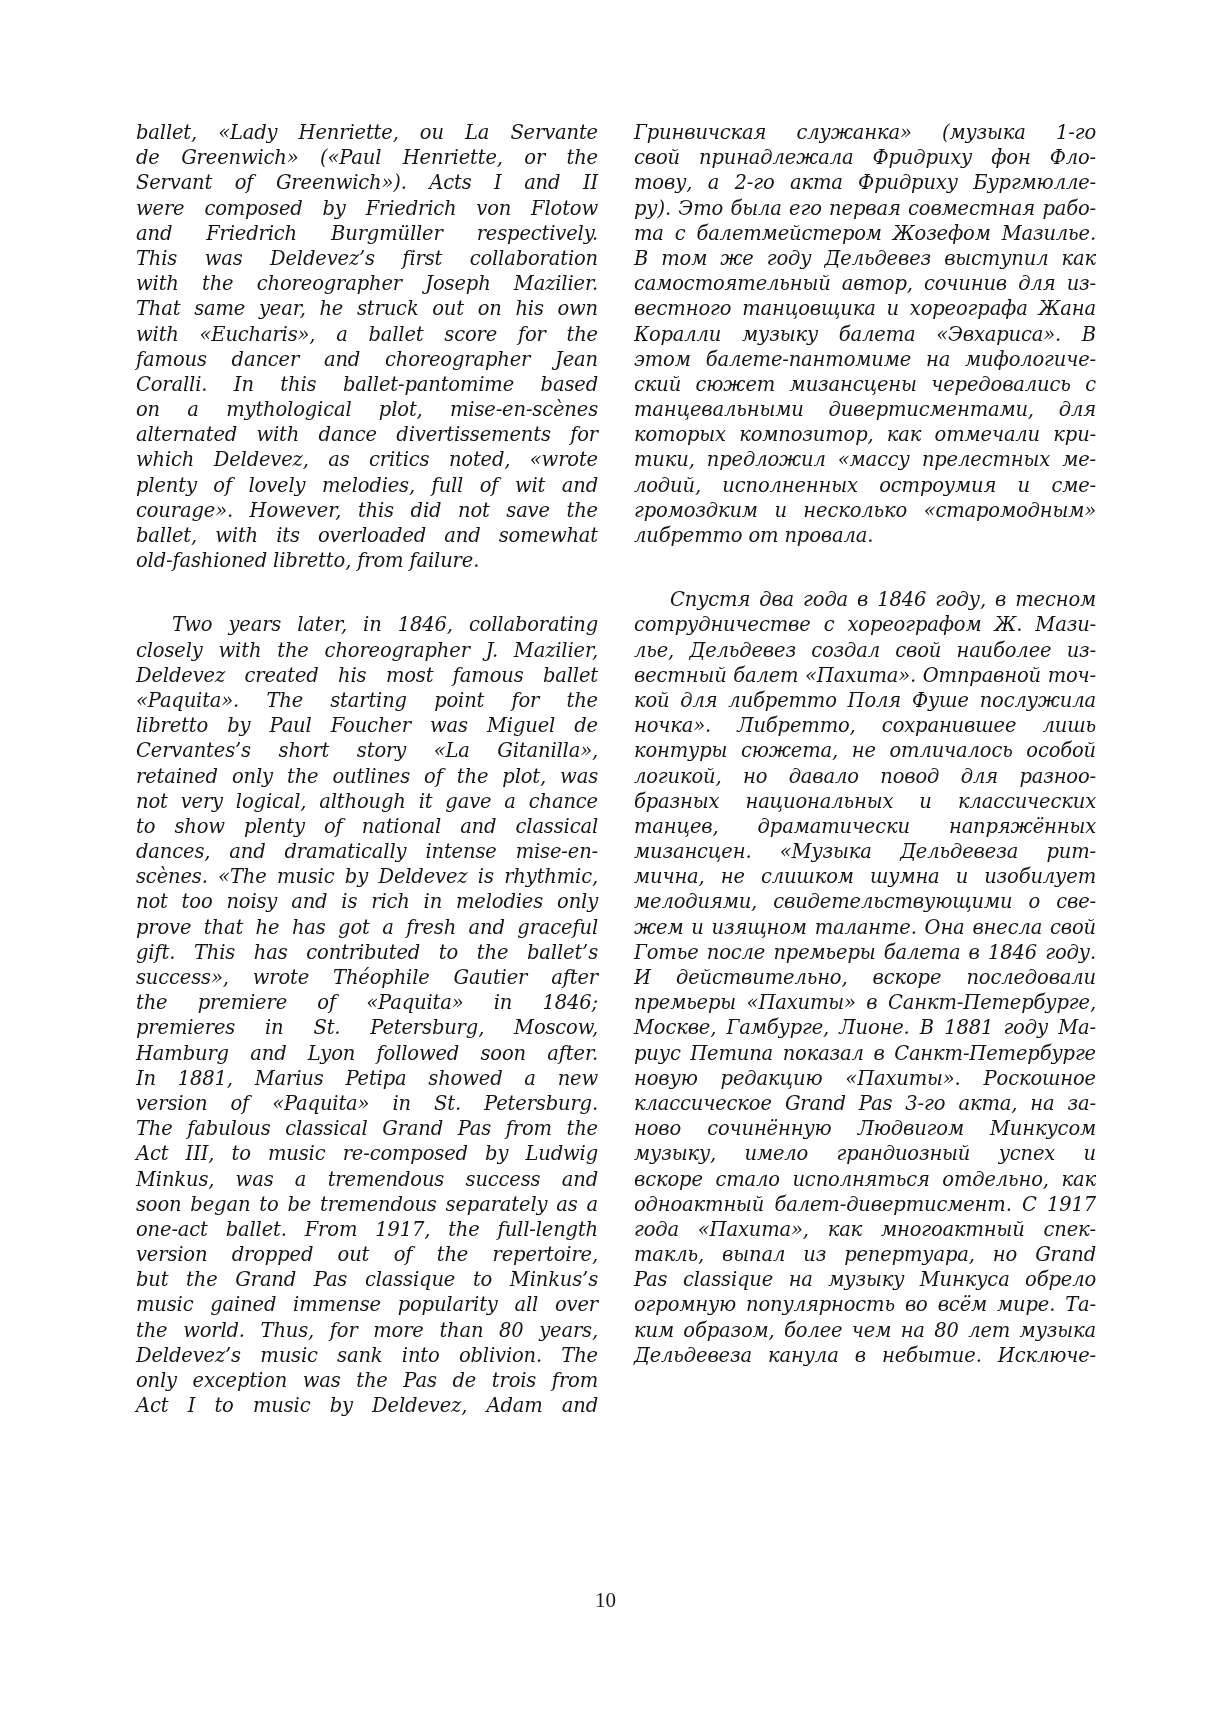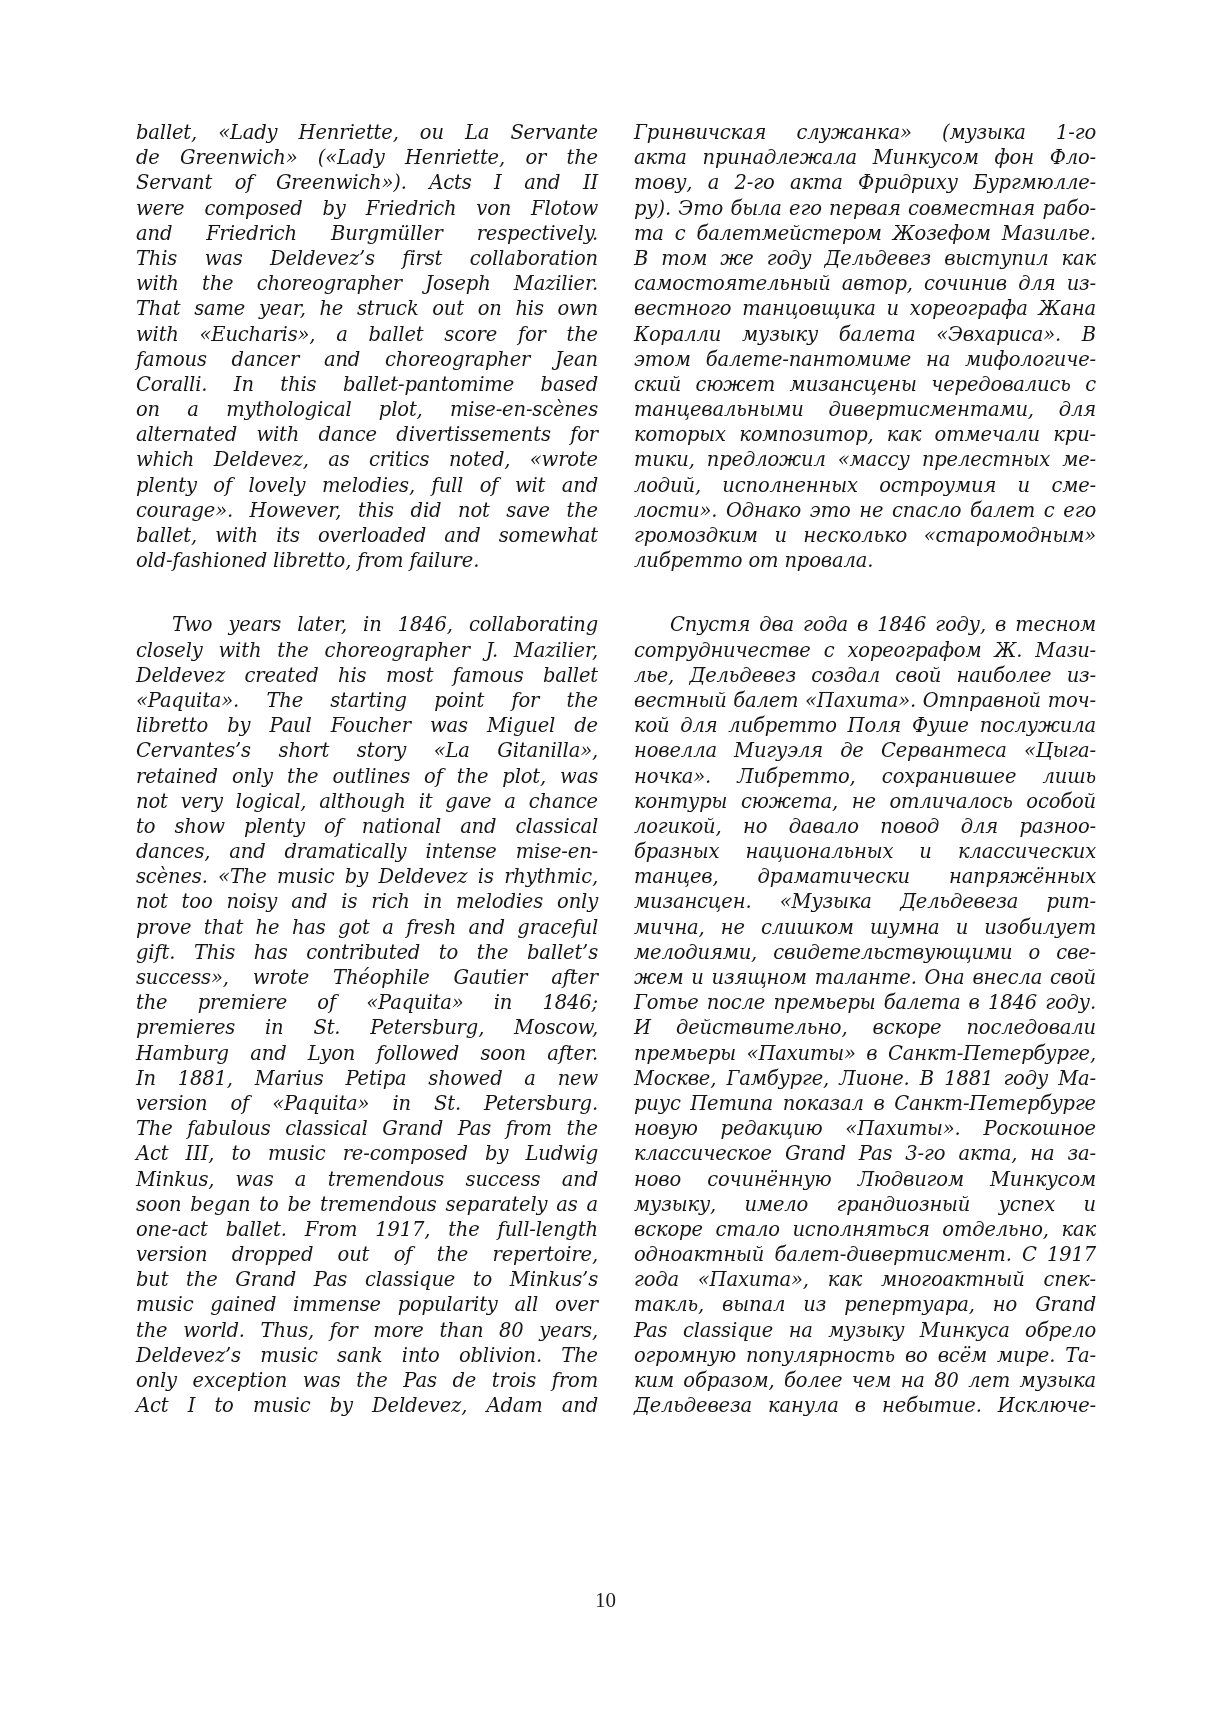--- a/index.html
+++ b/index.html
@@ -51,21 +51,21 @@
       font-size: 21px;
       color: #1a1a1a;
     }
   </style>
 </head>
 <body>
 
 <div class="column col-en">
   <p class="para">
     <span class="line">ballet, «Lady Henriette, ou La Servante</span>
-    <span class="line">de Greenwich» («Lady Henriette, or the</span>
+    <span class="line">de Greenwich» («Paul Henriette, or the</span>
     <span class="line">Servant of Greenwich»). Acts I and II</span>
     <span class="line">were composed by Friedrich von Flotow</span>
     <span class="line">and Friedrich Burgmüller respectively.</span>
     <span class="line">This was Deldevez’s first collaboration</span>
     <span class="line">with the choreographer Joseph Mazilier.</span>
     <span class="line">That same year, he struck out on his own</span>
     <span class="line">with «Eucharis», a ballet score for the</span>
     <span class="line">famous dancer and choreographer Jean</span>
     <span class="line">Coralli.  In this ballet-pantomime based</span>
     <span class="line">on a mythological plot, mise-en-scènes</span>
@@ -108,45 +108,43 @@
     <span class="line">the world. Thus, for more than 80 years,</span>
     <span class="line">Deldevez’s music sank into oblivion.  The</span>
     <span class="line">only exception was the Pas de trois from</span>
     <span class="line">Act I to music by Deldevez, Adam and</span>
   </p>
 </div>
 
 <div class="column col-ru">
   <p class="para">
     <span class="line">Гринвичская служанка» (музыка 1-го</span>
-    <span class="line">акта принадлежала Минкусом фон Фло-</span>
+    <span class="line">свой принадлежала Фридриху фон Фло-</span>
     <span class="line">тову, а 2-го акта Фридриху Бургмюлле-</span>
     <span class="line">ру). Это была его первая совместная рабо-</span>
     <span class="line">та с балетмейстером Жозефом Мазилье.</span>
     <span class="line">В том же году Дельдевез выступил как</span>
     <span class="line">самостоятельный автор, сочинив для из-</span>
     <span class="line">вестного танцовщика и хореографа Жана</span>
     <span class="line">Коралли музыку балета «Эвхариса». В</span>
     <span class="line">этом  балете-пантомиме на мифологиче-</span>
     <span class="line">ский сюжет мизансцены чередовались с</span>
     <span class="line">танцевальными  дивертисментами, для</span>
     <span class="line">которых композитор, как отмечали кри-</span>
     <span class="line">тики, предложил «массу прелестных ме-</span>
     <span class="line">лодий, исполненных остроумия и сме-</span>
-    <span class="line">лости». Однако это не спасло балет с его</span>
     <span class="line">громоздким и несколько «старомодным»</span>
     <span class="line last">либретто от провала.</span>
   </p>
   <p class="para">
     <span class="line indent">Спустя два года в 1846 году, в тесном</span>
     <span class="line">сотрудничестве с хореографом Ж. Мази-</span>
     <span class="line">лье, Дельдевез создал свой наиболее из-</span>
     <span class="line">вестный балет «Пахита». Отправной точ-</span>
     <span class="line">кой для либретто Поля Фуше послужила</span>
-    <span class="line">новелла Мигуэля де Сервантеса «Цыга-</span>
     <span class="line">ночка». Либретто, сохранившее лишь</span>
     <span class="line">контуры сюжета, не отличалось особой</span>
     <span class="line">логикой, но давало повод для разноо-</span>
     <span class="line">бразных национальных и классических</span>
     <span class="line">танцев,  драматически  напряжённых</span>
     <span class="line">мизансцен. «Музыка Дельдевеза рит-</span>
     <span class="line">мична, не слишком шумна и изобилует</span>
     <span class="line">мелодиями, свидетельствующими о све-</span>
     <span class="line">жем и изящном таланте. Она внесла свой</span>
     <span class="line">Готье после премьеры балета в 1846 году.</span>

